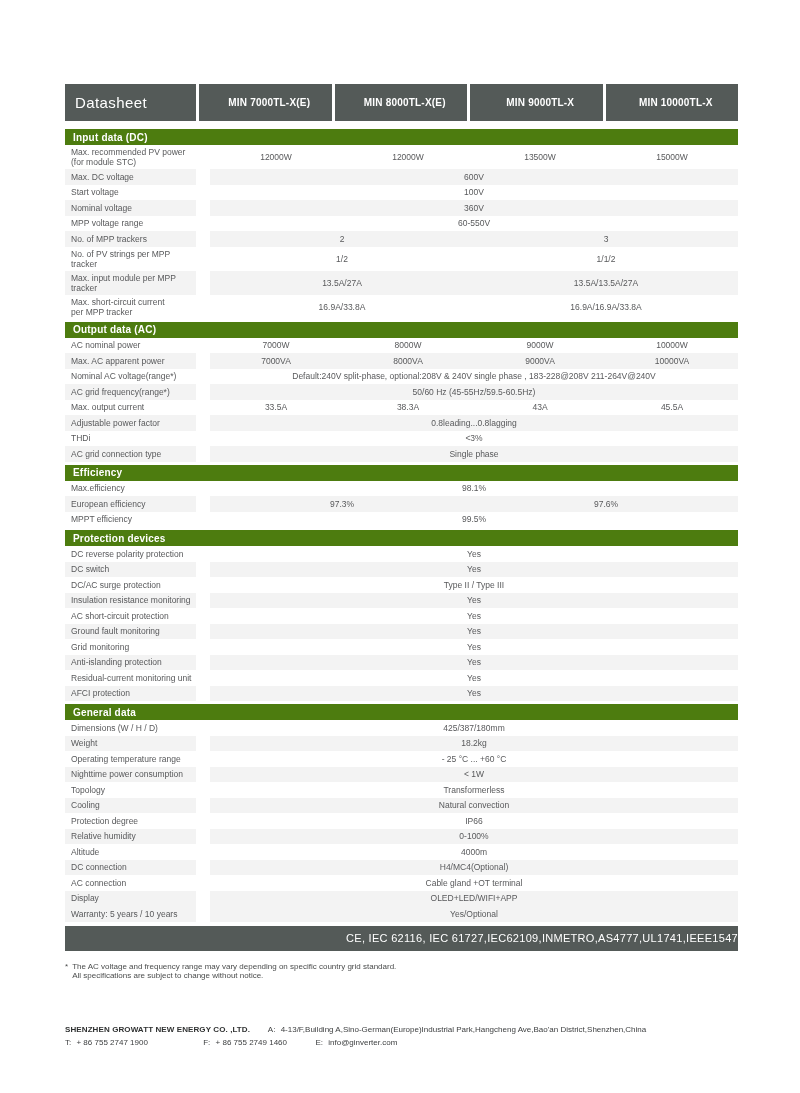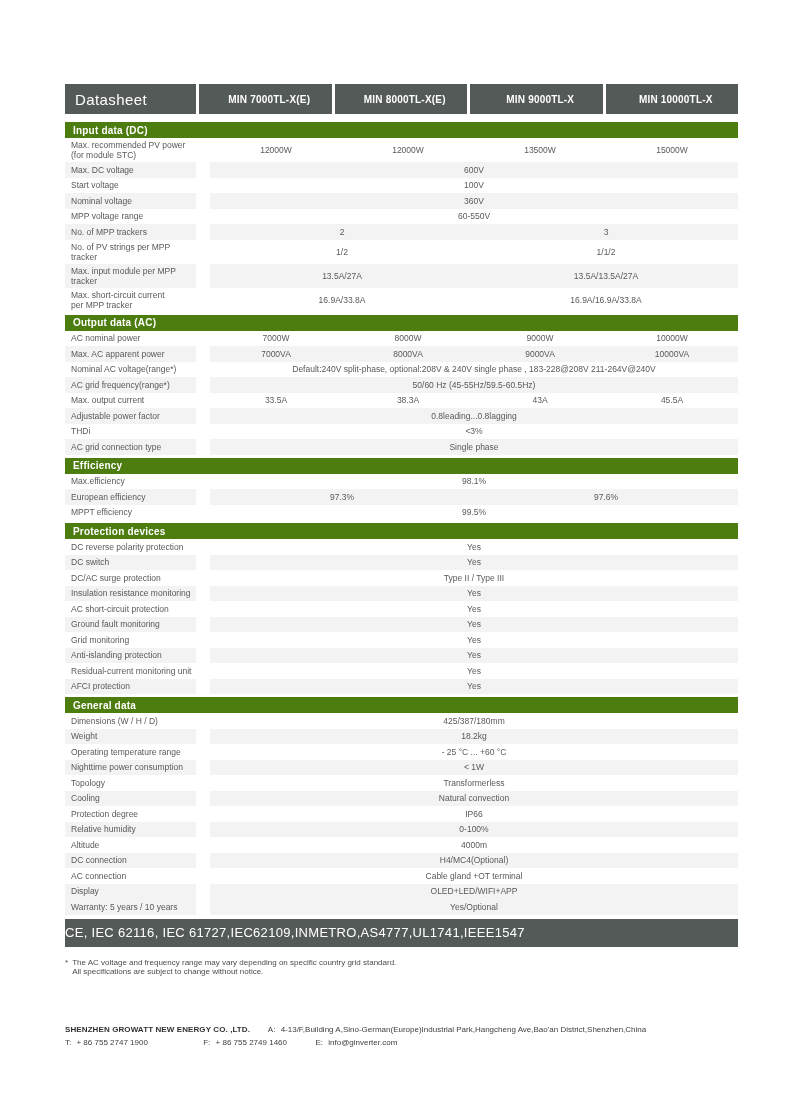--- a/index.html
+++ b/index.html
@@ -3,21 +3,21 @@
 <meta charset="utf-8">
 <style>
   html,body{margin:0;padding:0;background:#ffffff;}
   .page{
     position:relative;width:800px;height:1093px;background:#ffffff;overflow:hidden;
     font-family:"Liberation Sans",sans-serif;color:#58595b;
   }
   .sheet{position:absolute;left:65px;top:84px;width:673px;}
 
   
-  .hdr{display:flex;gap:3px;height:30px;margin-bottom:8px;}
+  .hdr{display:flex;gap:3px;height:37px;margin-bottom:8px;}
   .hdr .ds{
     width:131px;background:#545a58;color:#ffffff;font-size:15px;letter-spacing:.4px;
     display:flex;align-items:center;padding-left:10px;box-sizing:border-box;font-weight:400;
   }
   .hdr .model{
     flex:1;background:#545a58;color:#ffffff;font-size:10px;font-weight:bold;
     display:flex;align-items:center;justify-content:center;letter-spacing:.2px;padding-left:8px;
   }
 
   
@@ -30,21 +30,21 @@
   .row .lbl{
     width:131px;box-sizing:border-box;padding:2px 2px 2px 6px;display:flex;align-items:center;
     white-space:pre-line;font-size:8.5px;line-height:10px;
   }
   .row .vals{flex:1;display:flex;align-items:center;}
   .vals .val{flex:1;text-align:center;font-size:8.5px;line-height:10px;padding:2px 1px;box-sizing:border-box;}
   .row.alt .lbl,.row.alt .vals{background:#f3f3f3;}
 
   
   .cert{
-    margin-top:4px;background:#545a58;color:#ffffff;font-size:13px;text-align:left;
+    margin-top:4px;background:#545a58;color:#ffffff;font-size:11px;text-align:right;
     padding:6.5px 0;letter-spacing:.3px;
   }
 
   
   .footnote{margin-top:11px;display:flex;font-size:8px;line-height:9.5px;color:#4a4c4c;}
   .footnote .star{margin-right:4px;}
 
   
   .footer{position:absolute;left:65px;top:1023px;width:700px;font-size:8px;color:#3f4142;line-height:13px;}
   .footer .co{font-weight:bold;color:#2f3131;margin-right:16px;letter-spacing:.1px;}

